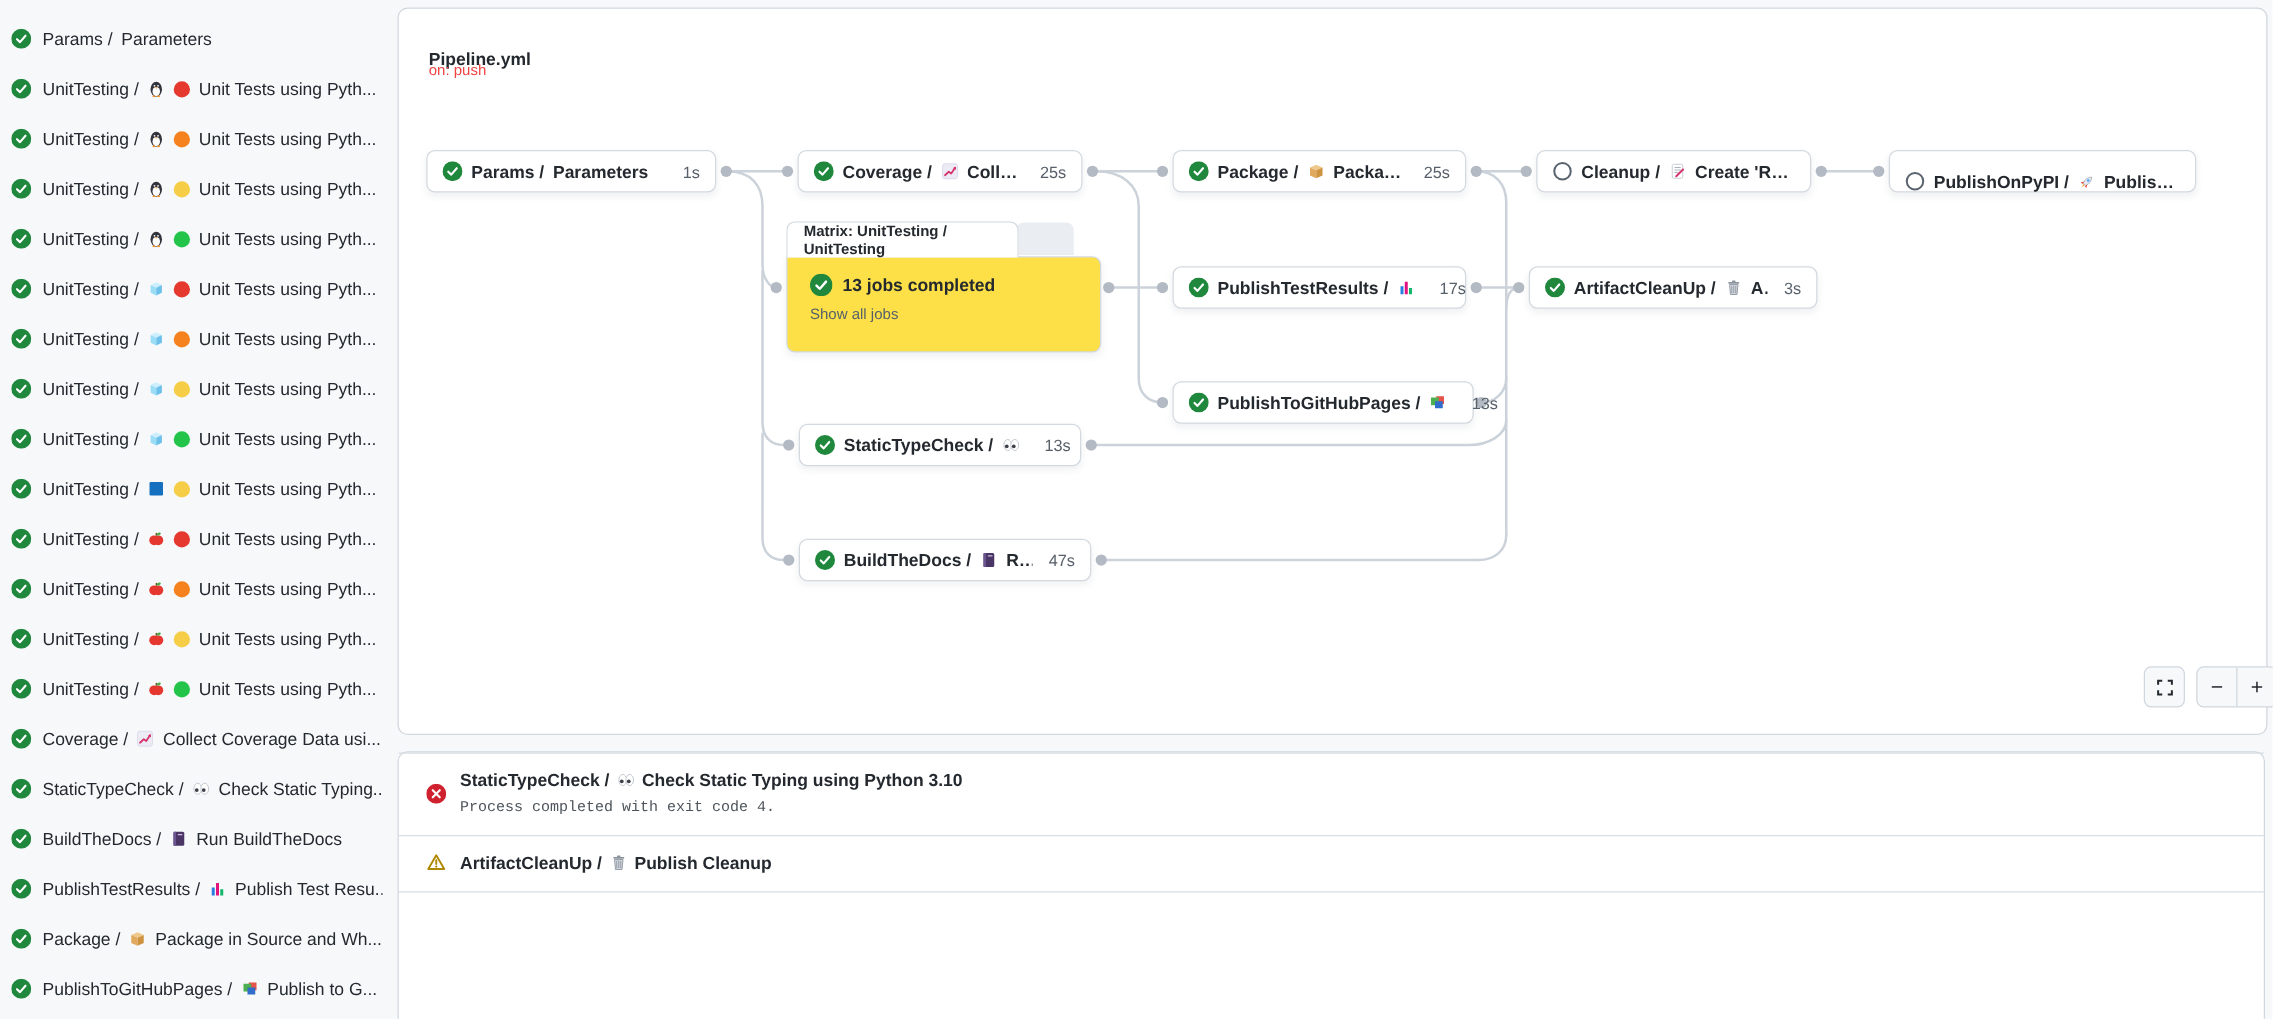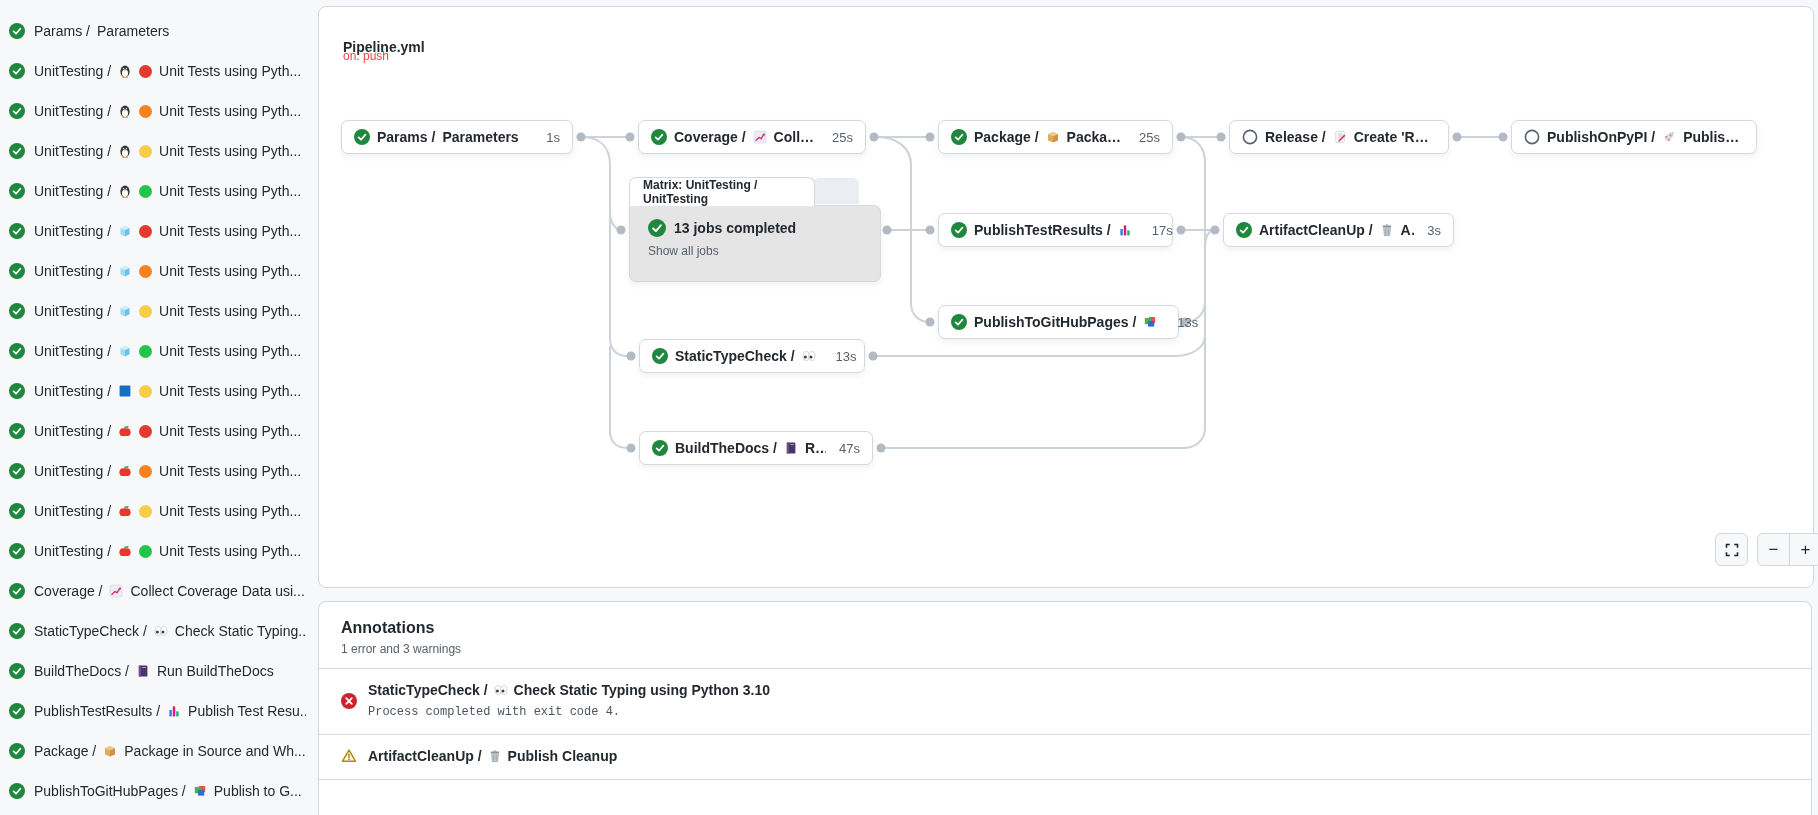--- a/index.html
+++ b/index.html
@@ -27,21 +27,21 @@
     box-shadow:0 3px 6px rgba(140,149,159,.13);display:flex;align-items:center;gap:7px;
     padding:0 12px;font-size:14px;font-weight:600;white-space:nowrap;cursor:pointer;box-sizing:border-box;}
   .node .step{min-width:0;overflow:hidden;text-overflow:ellipsis;}
   .node .dur{margin-left:auto;font-size:13px;color:#57606a;font-weight:400;padding-left:6px;}
   
   .matrix-ghost{position:absolute;left:494px;top:171px;width:46px;height:26px;background:#eaeef2;
     border-radius:6px 6px 0 0;}
   .matrix-tab{position:absolute;left:310px;top:170px;width:186px;height:29px;background:#fff;
     border:1px solid #d3d9df;border-bottom:none;border-radius:7px 7px 0 0;display:flex;
     align-items:center;padding:0 13px;font-size:12px;font-weight:700;box-sizing:border-box;z-index:2;}
-  .matrix-box{position:absolute;left:310px;top:198px;width:252px;height:77px;background:#e5e5e5;
+  .matrix-box{position:absolute;left:310px;top:198px;width:252px;height:77px;background:#fde047;
     border:1px solid #d3d9df;border-radius:0 7px 7px 7px;
     box-shadow:0 3px 6px rgba(140,149,159,.13);box-sizing:border-box;z-index:1;}
   .matrix-row{display:flex;align-items:center;gap:8px;margin:13px 0 0 18px;font-size:14px;font-weight:600;}
   .matrix-link{margin:7px 0 0 18px;font-size:12px;color:#57606a;cursor:pointer;}
   
   .ctrl-btn{position:absolute;background:#f6f8fa;border:1px solid #d0d7de;border-radius:6px;
     display:flex;align-items:center;justify-content:center;cursor:pointer;box-sizing:border-box;color:#24292f;}
   .zoom-pill{position:absolute;display:flex;background:#f6f8fa;border:1px solid #d0d7de;
     border-radius:6px;box-sizing:border-box;overflow:hidden;}
   .zoom-cell{width:31px;height:32px;display:flex;align-items:center;justify-content:center;
@@ -586,32 +586,32 @@
         </span>
     <span class="step">Package in So...</span>
     <span class="dur">25s</span>
   </div>
       <div class="node" style="left:910px;top:113px;width:220px;">
     <span class="icon">
           <svg width="16" height="16" viewBox="0 0 16 16">
             <circle cx="8" cy="8" r="6.6" fill="none" stroke="#59636e" stroke-width="1.6"></circle>
           </svg>
         </span>
-    <span>Release /</span>
+    <span>Cleanup /</span>
     <span class="icon">
           <svg width="14" height="14" viewBox="0 0 14 14">
             <rect x="2.8" y="1.4" width="8.4" height="11.2" rx="1" fill="#fff" stroke="#c9ced6" stroke-width=".8"></rect>
             <path d="M4.6 4h5M4.6 6h5M4.6 8h3" stroke="#aeb4bc" stroke-width=".8"></path>
             <path d="M6 11 11.4 5.6" stroke="#d6336c" stroke-width="1.6" stroke-linecap="round"></path>
           </svg>
         </span>
     <span class="step">Create 'Release P...</span>
 
   </div>
-      <div class="node" style="left:1192px;top:113px;width:246px;">
+      <div class="node" style="left:1192px;top:113px;width:246px;align-items:flex-end;">
     <span class="icon">
           <svg width="16" height="16" viewBox="0 0 16 16">
             <circle cx="8" cy="8" r="6.6" fill="none" stroke="#59636e" stroke-width="1.6"></circle>
           </svg>
         </span>
     <span>PublishOnPyPI /</span>
     <span class="icon">
           <svg width="14" height="14" viewBox="0 0 14 14">
             <g transform="rotate(45 7 7)">
               <path d="M7 .8 C9 2.8 9.6 5.8 8.6 9 H5.4 C4.4 5.8 5 2.8 7 .8 Z" fill="#e3e8ee" stroke="#a6adb6" stroke-width=".6"></path>
@@ -726,24 +726,20 @@
         </svg>
       </span>
     </div>
   <div class="zoom-pill" style="left:1438px;top:526px;height:33px;">
     <div class="zoom-cell">−</div>
     <div class="zoom-cell">+</div>
   </div>
 </div>
 
 <div class="annot-card">
-  <div class="annot-head">
-    <div class="annot-title">Annotations</div>
-    <div class="annot-sub">1 error and 3 warnings</div>
-  </div>
   <div id="annot-rows">
       <div class="annot-row">
     <span class="icon">
           <svg width="16" height="16" viewBox="0 0 16 16">
             <circle cx="8" cy="8" r="8" fill="#cf222e"></circle>
             <path d="M5.2 5.2l5.6 5.6M10.8 5.2l-5.6 5.6" stroke="#fff" stroke-width="1.7" stroke-linecap="round"></path>
           </svg>
         </span>
     <div>
       <div class="ttl">

